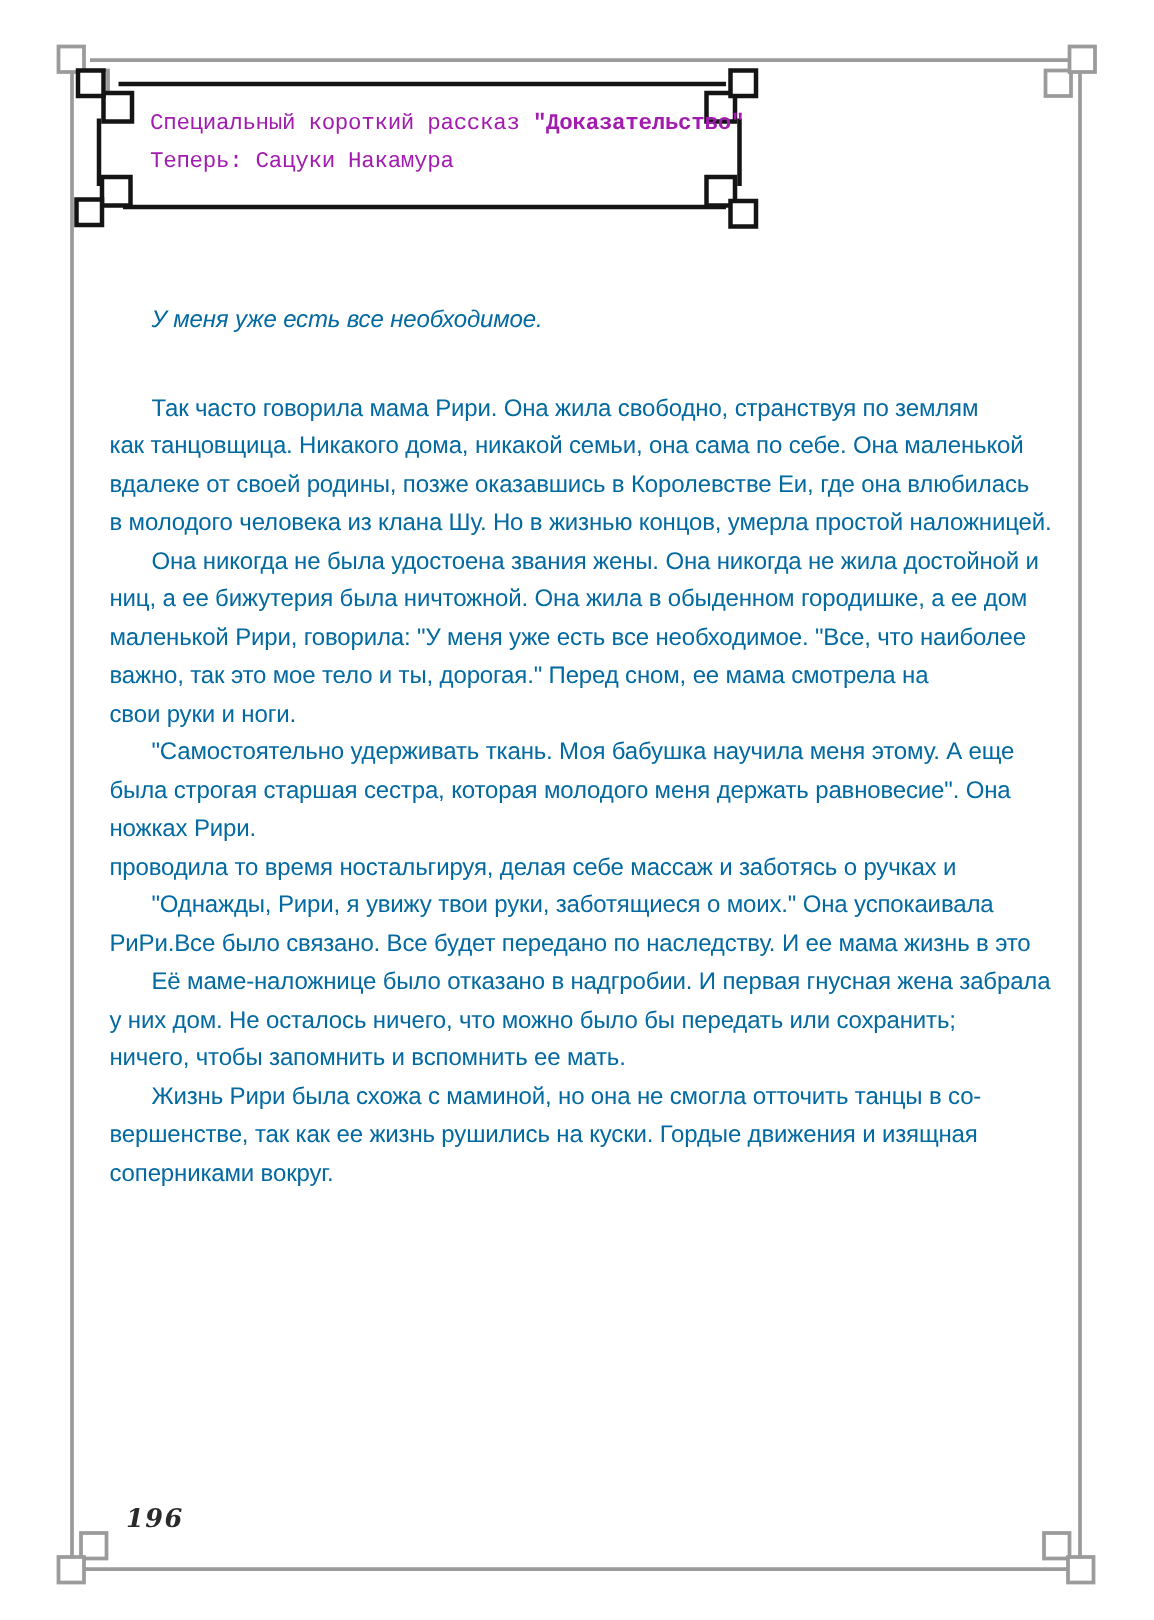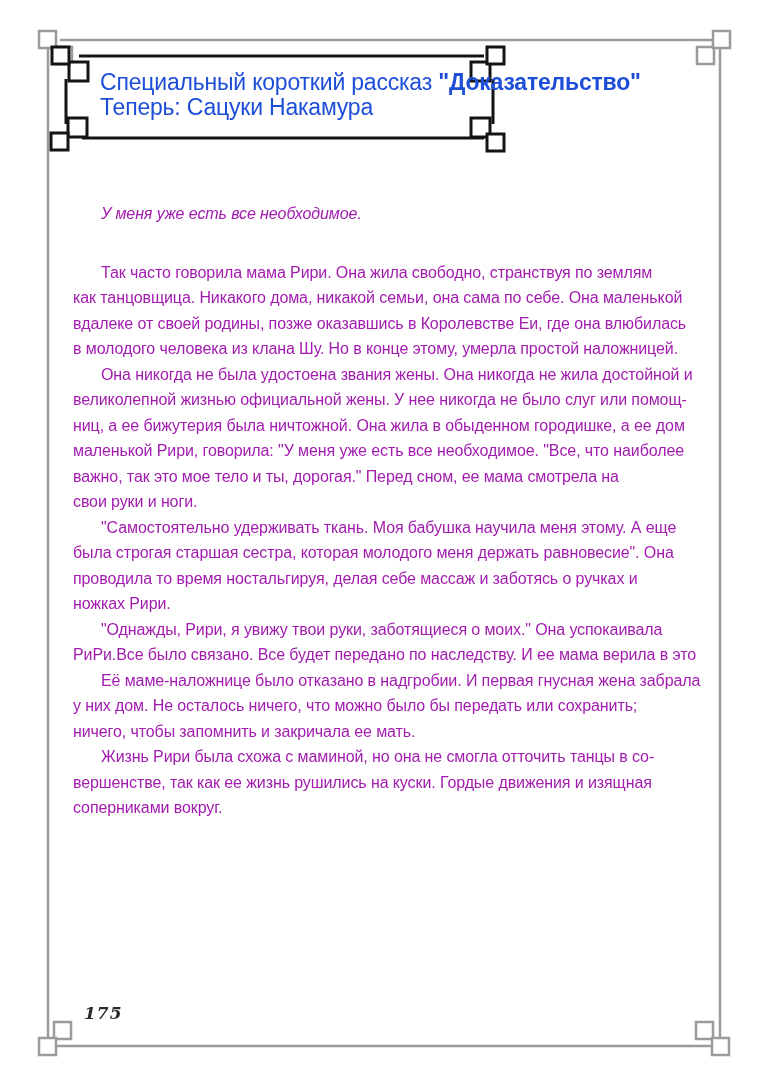--- a/index.html
+++ b/index.html
@@ -20,36 +20,37 @@
     position: absolute;
     left: 0;
     top: 0;
     width: 769px;
     height: 1080px;
   }
   .title-text {
     position: absolute;
     left: 100px;
     top: 70px;
-    font-size: 23px;
+    font-size: 15px;
     line-height: 25px;
     letter-spacing: -0.2px;
     white-space: nowrap;
-    color: #1d4ed8;
+    color: #a21caf;
+    font-family: Liberation Mono, monospace;
   }
   .title-text .bold { font-weight: bold; }
   .body-text {
     position: absolute;
     left: 73px;
     top: 201px;
     width: 648px;
     font-size: 16px;
     line-height: 25.5px;
     letter-spacing: -0.1px;
-    color: #a21caf;
+    color: #0369a1;
   }
   .line {
     white-space: nowrap;
     height: 25.5px;
   }
   .line.indent { padding-left: 28px; }
   .italic { font-style: italic; }
   .opener-gap { height: 33px; }
   .page-number {
     position: absolute;
@@ -107,47 +108,46 @@
   </div>
 
   <div class="body-text">
     <div class="line indent italic">У меня уже есть все необходимое.</div>
     <div class="opener-gap"></div>
 
   <div class="paragraph">
         <div class="line indent">Так часто говорила мама Рири. Она жила свободно, странствуя по землям</div>
         <div class="line">как танцовщица. Никакого дома, никакой семьи, она сама по себе. Она маленькой</div>
         <div class="line">вдалеке от своей родины, позже оказавшись в Королевстве Еи, где она влюбилась</div>
-        <div class="line">в молодого человека из клана Шу. Но в конце этому, умерла простой наложницей.</div>
+        <div class="line">в молодого человека из клана Шу. Но в жизнью концов, умерла простой наложницей.</div>
       </div>
       <div class="paragraph">
         <div class="line indent">Она никогда не была удостоена звания жены. Она никогда не жила достойной и</div>
-        <div class="line">великолепной жизнью официальной жены. У нее никогда не было слуг или помощ-</div>
         <div class="line">ниц, а ее бижутерия была ничтожной. Она жила в обыденном городишке, а ее дом</div>
         <div class="line">маленькой Рири, говорила: "У меня уже есть все необходимое. "Все, что наиболее</div>
         <div class="line">важно, так это мое тело и ты, дорогая." Перед сном, ее мама смотрела на</div>
         <div class="line">свои руки и ноги.</div>
       </div>
       <div class="paragraph">
         <div class="line indent">"Самостоятельно удерживать ткань. Моя бабушка научила меня этому. А еще</div>
         <div class="line">была строгая старшая сестра, которая молодого меня держать равновесие". Она</div>
+        <div class="line">ножках Рири.</div>
         <div class="line">проводила то время ностальгируя, делая себе массаж и заботясь о ручках и</div>
-        <div class="line">ножках Рири.</div>
       </div>
       <div class="paragraph">
         <div class="line indent">"Однажды, Рири, я увижу твои руки, заботящиеся о моих." Она успокаивала</div>
-        <div class="line">РиРи.Все было связано. Все будет передано по наследству. И ее мама верила в это</div>
+        <div class="line">РиРи.Все было связано. Все будет передано по наследству. И ее мама жизнь в это</div>
       </div>
       <div class="paragraph">
         <div class="line indent">Её маме-наложнице было отказано в надгробии. И первая гнусная жена забрала</div>
         <div class="line">у них дом. Не осталось ничего, что можно было бы передать или сохранить;</div>
-        <div class="line">ничего, чтобы запомнить и закричала ее мать.</div>
+        <div class="line">ничего, чтобы запомнить и вспомнить ее мать.</div>
       </div>
       <div class="paragraph">
         <div class="line indent">Жизнь Рири была схожа с маминой, но она не смогла отточить танцы в со-</div>
         <div class="line">вершенстве, так как ее жизнь рушились на куски. Гордые движения и изящная</div>
         <div class="line">соперниками вокруг.</div>
       </div>
     </div>
 
-  <div class="page-number">175</div>
+  <div class="page-number">196</div>
 
 </div>
 
 </body></html>

